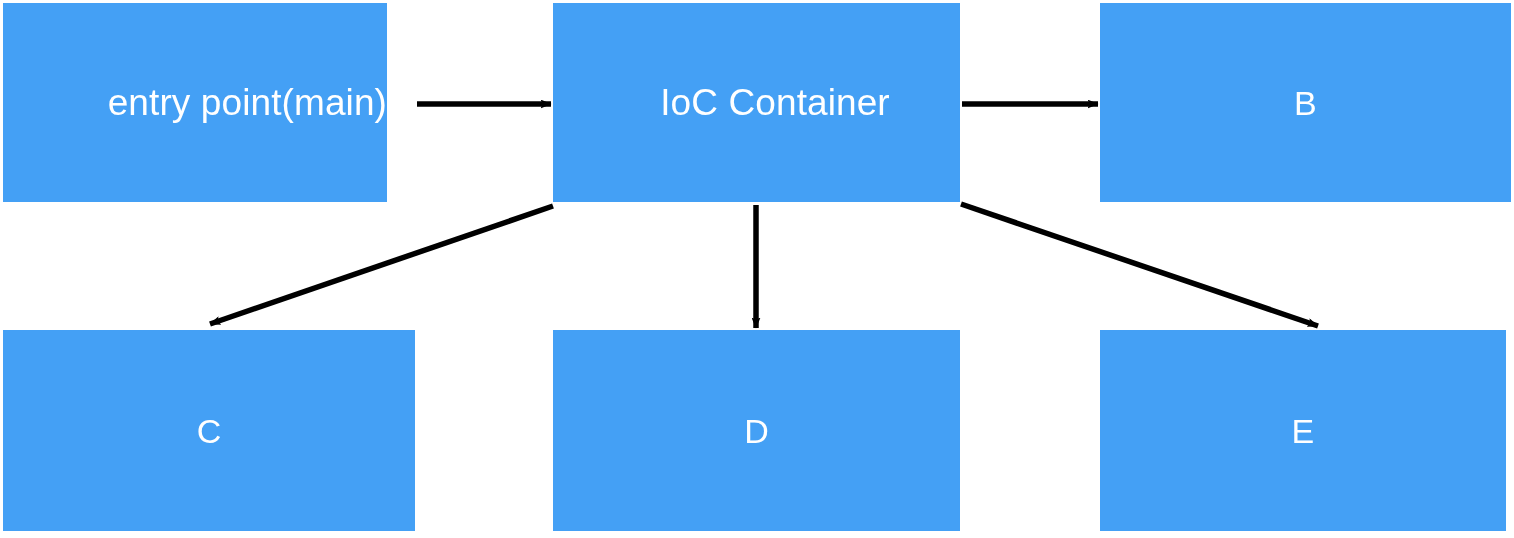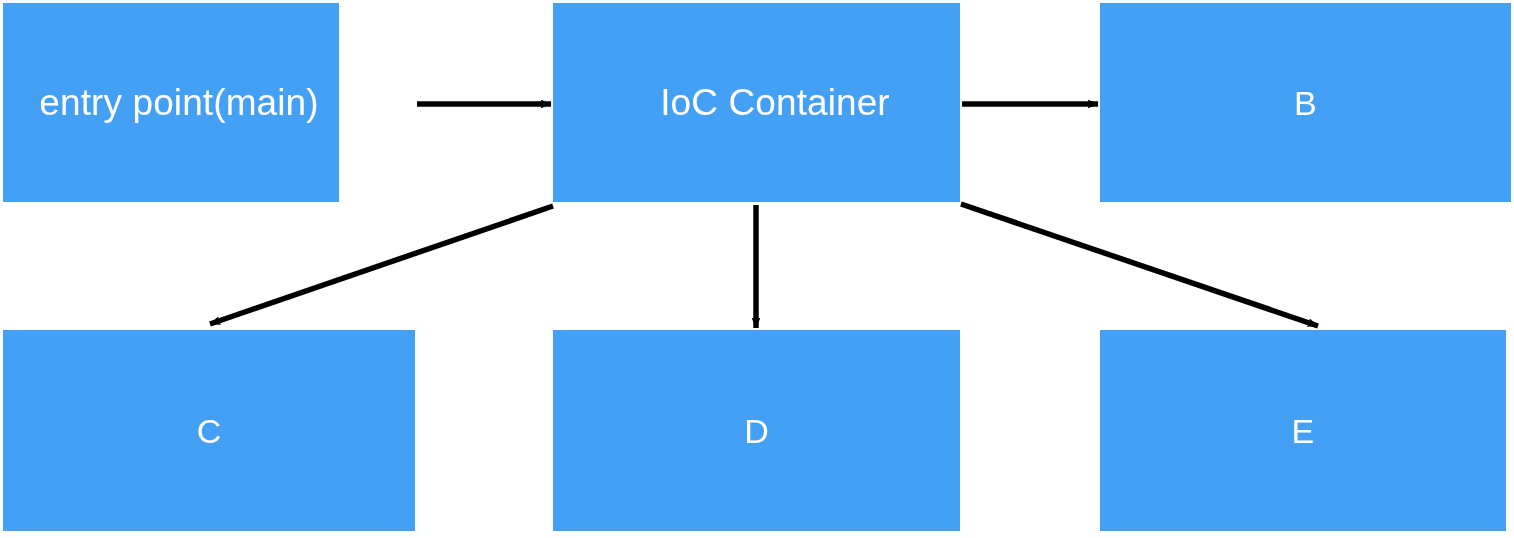--- a/index.html
+++ b/index.html
@@ -31,23 +31,23 @@
     line-height: 1;
     letter-spacing: 0.1px;
     user-select: none;
   }
   .node-label {
     display: block;
     white-space: nowrap;
   }
   
   #node-entry {
-    left: 3px;  top: 3px;  width: 336px; height: 199px;
+    left: 3px;  top: 3px;  width: 384px; height: 199px;
     font-size: 37px;
-    justify-content: center;
+    justify-content: flex-end;
     padding-left: 16px;
   }
   #node-ioc {
     left: 553px; top: 3px;  width: 407px; height: 199px;
     font-size: 37px;
     padding-left: 37px;
   }
   #node-b {
     left: 1100px; top: 3px; width: 411px; height: 199px;
     font-size: 34px;

